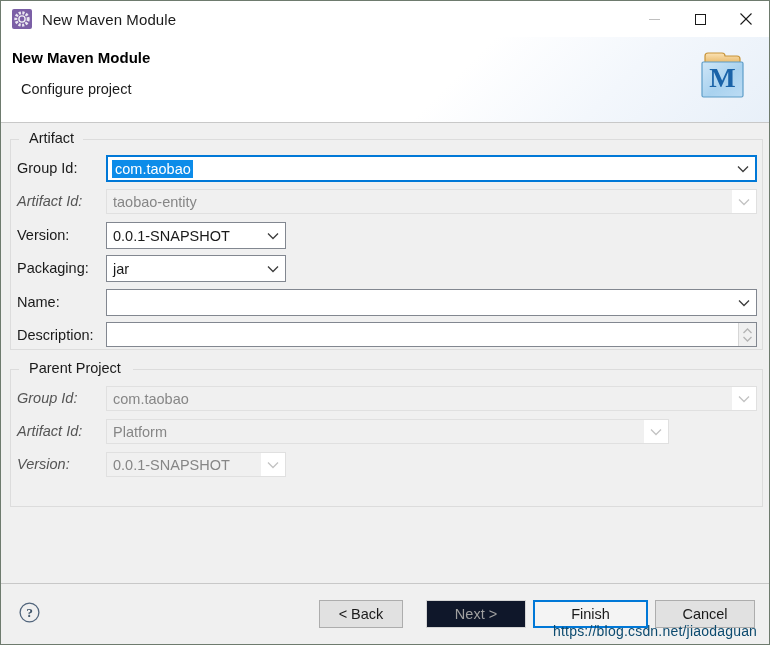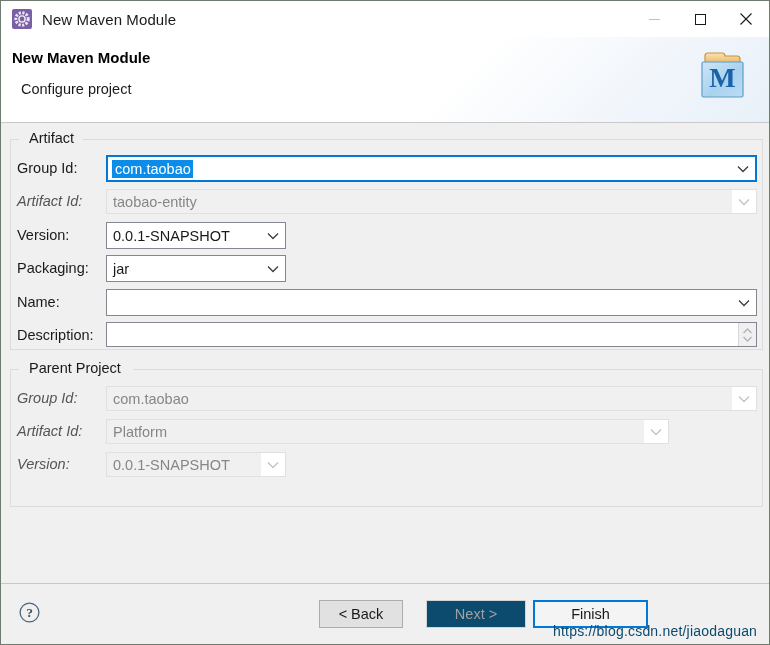--- a/index.html
+++ b/index.html
@@ -238,21 +238,21 @@
     border: 1px solid #adadad;
     background: #e1e1e1;
     font-family: "Liberation Sans", sans-serif;
     font-size: 14.5px;
     color: #1a1a1a;
     display: flex;
     align-items: center;
     justify-content: center;
     padding: 0;
   }
-  .btn.disabled { color: #a0a0a0; background: #0c4a6e; border-color: #d4d4d4; }
+  .btn.disabled { color: #a0a0a0; background: #0f172a; border-color: #d4d4d4; }
   .btn.default {
     border: 2px solid #0078d7;
     background: #f4f4f4;
   }
   .watermark {
     position: absolute;
     left: 552px;
     top: 622px;
     font-size: 14px;
     color: #0c4a6e;
@@ -428,17 +428,18 @@
 
   <div class="footer">
     <svg class="help-icon" viewBox="0 0 21 21">
       <circle cx="10.5" cy="10.5" r="9.4" fill="none" stroke="#51657c" stroke-width="1.3"></circle>
       <text x="10.5" y="15" text-anchor="middle" font-family="'Liberation Serif', serif" font-size="13.5" font-weight="bold" fill="#3f5469">?</text>
     </svg>
 
     <button class="btn" style="left:318px; width:84px;">&lt; Back</button>
     <button class="btn disabled" style="left:425px; width:100px;">Next &gt;</button>
     <button class="btn default" style="left:532px; width:115px;">Finish</button>
+    <button class="btn" style="left:654px; width:100px;">Cancel</button>
   </div>
 
   <div class="watermark">https://blog.csdn.net/jiaodaguan</div>
 
 </div>
 
 </body></html>

